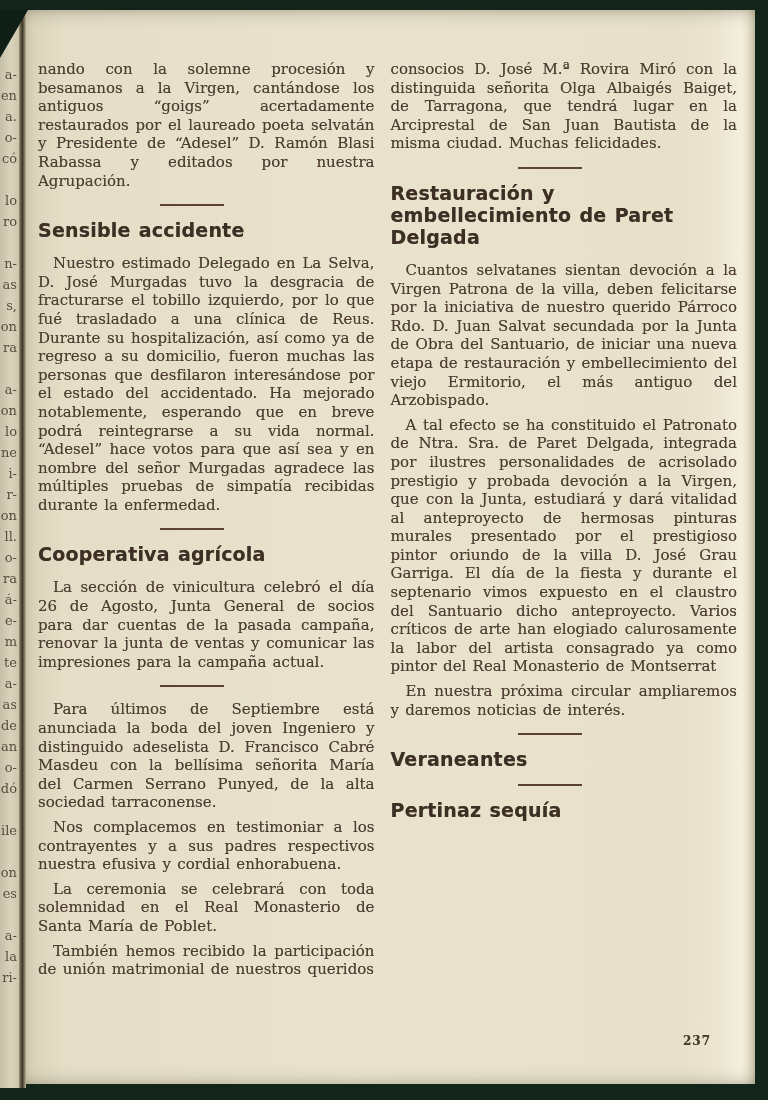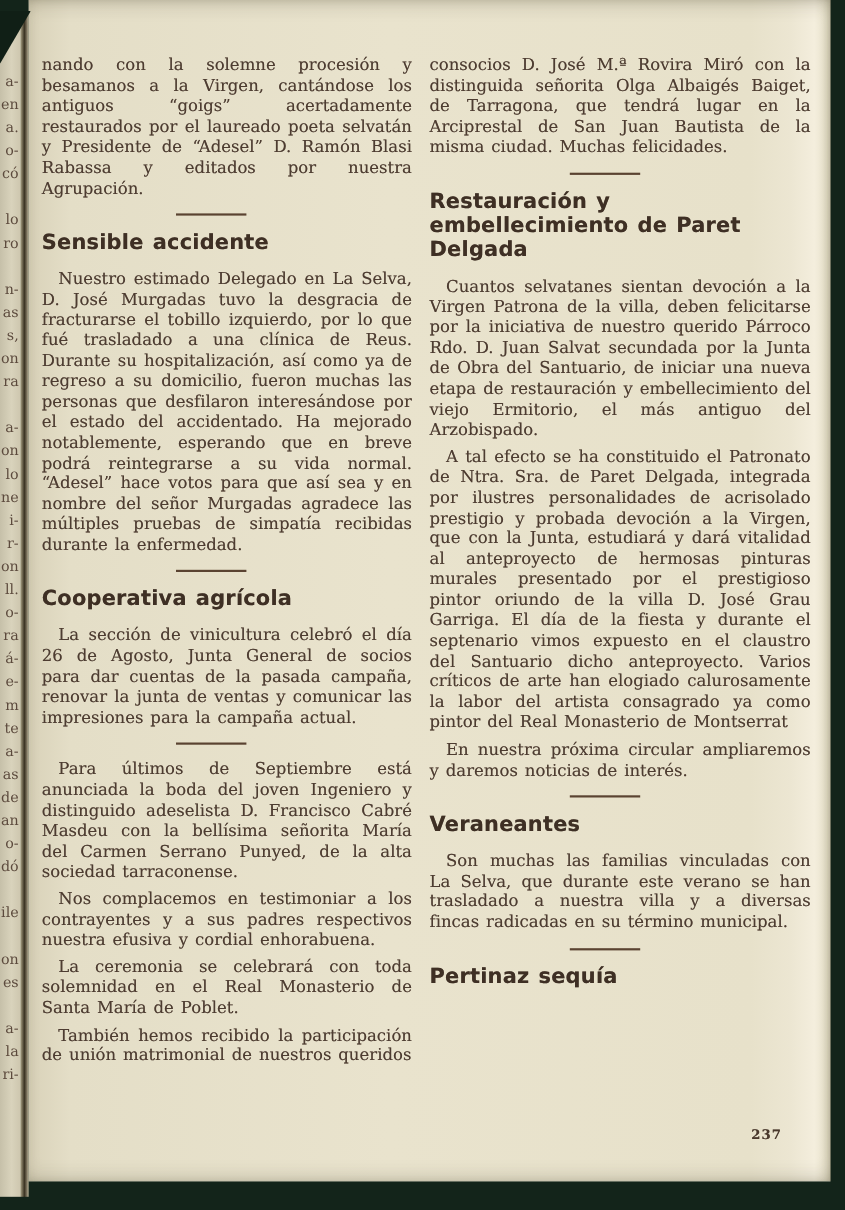--- a/index.html
+++ b/index.html
@@ -20,21 +20,21 @@
   .frag{height:21px;white-space:nowrap;}
 
   
   .gutter{
     position:absolute;left:19px;top:10px;bottom:12px;width:7px;
     background:linear-gradient(90deg,#9d9579 0%,#3a3323 45%,#6d6450 70%,#bdb69b 100%);
   }
 
   
   .page{
-    position:absolute;left:26px;top:0;width:729px;height:1074px;
+    position:absolute;left:26px;top:10px;width:729px;height:1074px;
     background:linear-gradient(90deg,
       #d9d2b9 0px,#e4dec7 38px,#e9e3cd 45%,#e7e1ca 90%,
       #ece6d2 95%,#f4eedd 98%,#e3ddc5 100%);
     box-shadow:inset 0 10px 18px -10px rgba(60,55,35,.35),
                inset 0 -10px 18px -10px rgba(60,55,35,.30),
                inset -4px 0 8px -4px rgba(90,80,55,.35);
   }
 
   .content{display:flex;gap:16px;padding:50px 18px 0 12px;}
   .col{
@@ -145,21 +145,20 @@
         </div>
       <div class="col right" id="col-right">
           <p>consocios D. José M.ª Rovira Miró con la distinguida señorita Olga Albaigés Baiget, de Tarragona, que tendrá lugar en la Arciprestal de San Juan Bautista de la misma ciudad. Muchas felicidades.</p>
           <div class="rule"></div>
           <h2>Restauración y embellecimiento de Paret Delgada</h2>
           <p class="indent">Cuantos selvatanes sientan devoción a la Virgen Patrona de la villa, deben felicitarse por la iniciativa de nuestro querido Párroco Rdo. D. Juan Salvat secundada por la Junta de Obra del Santuario, de iniciar una nueva etapa de restauración y embellecimiento del viejo Ermitorio, el más antiguo del Arzobispado.</p>
           <p class="indent">A tal efecto se ha constituido el Patronato de Ntra. Sra. de Paret Delgada, integrada por ilustres personalidades de acrisolado prestigio y probada devoción a la Virgen, que con la Junta, estudiará y dará vitalidad al anteproyecto de hermosas pinturas murales presentado por el prestigioso pintor oriundo de la villa D. José Grau Garriga. El día de la fiesta y durante el septenario vimos expuesto en el claustro del Santuario dicho anteproyecto. Varios críticos de arte han elogiado calurosamente la labor del artista consagrado ya como pintor del Real Monasterio de Montserrat</p>
           <p class="indent">En nuestra próxima circular ampliaremos y daremos noticias de interés.</p>
           <div class="rule"></div>
           <h2>Veraneantes</h2>
-          <p class="indent">Son muchas las familias vinculadas con La Selva, que durante este verano se han trasladado a nuestra villa y a diversas fincas radicadas en su término municipal.</p>
           <div class="rule"></div>
           <h2>Pertinaz sequía</h2>
         </div>
     </div>
     <div class="pagenum">237</div>
   </div>
 
   <div class="cover-wedge"></div>
 </div>
 

